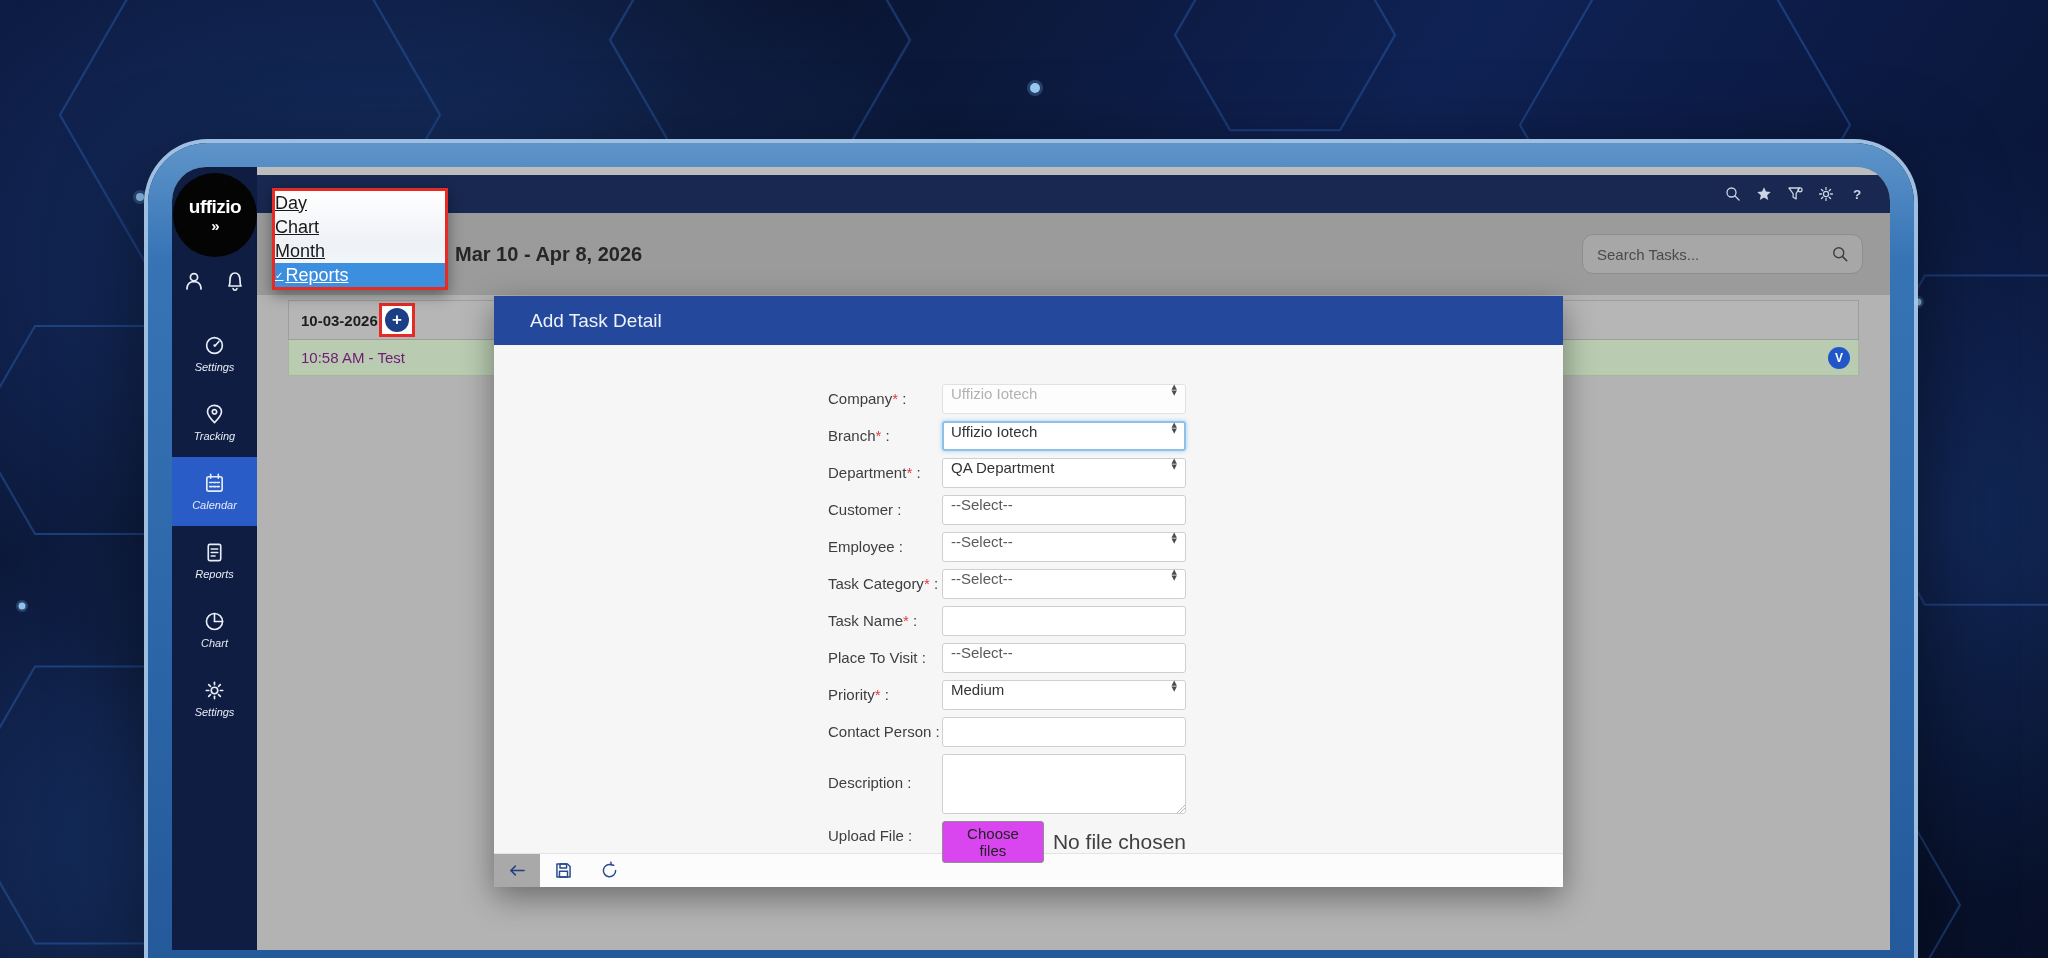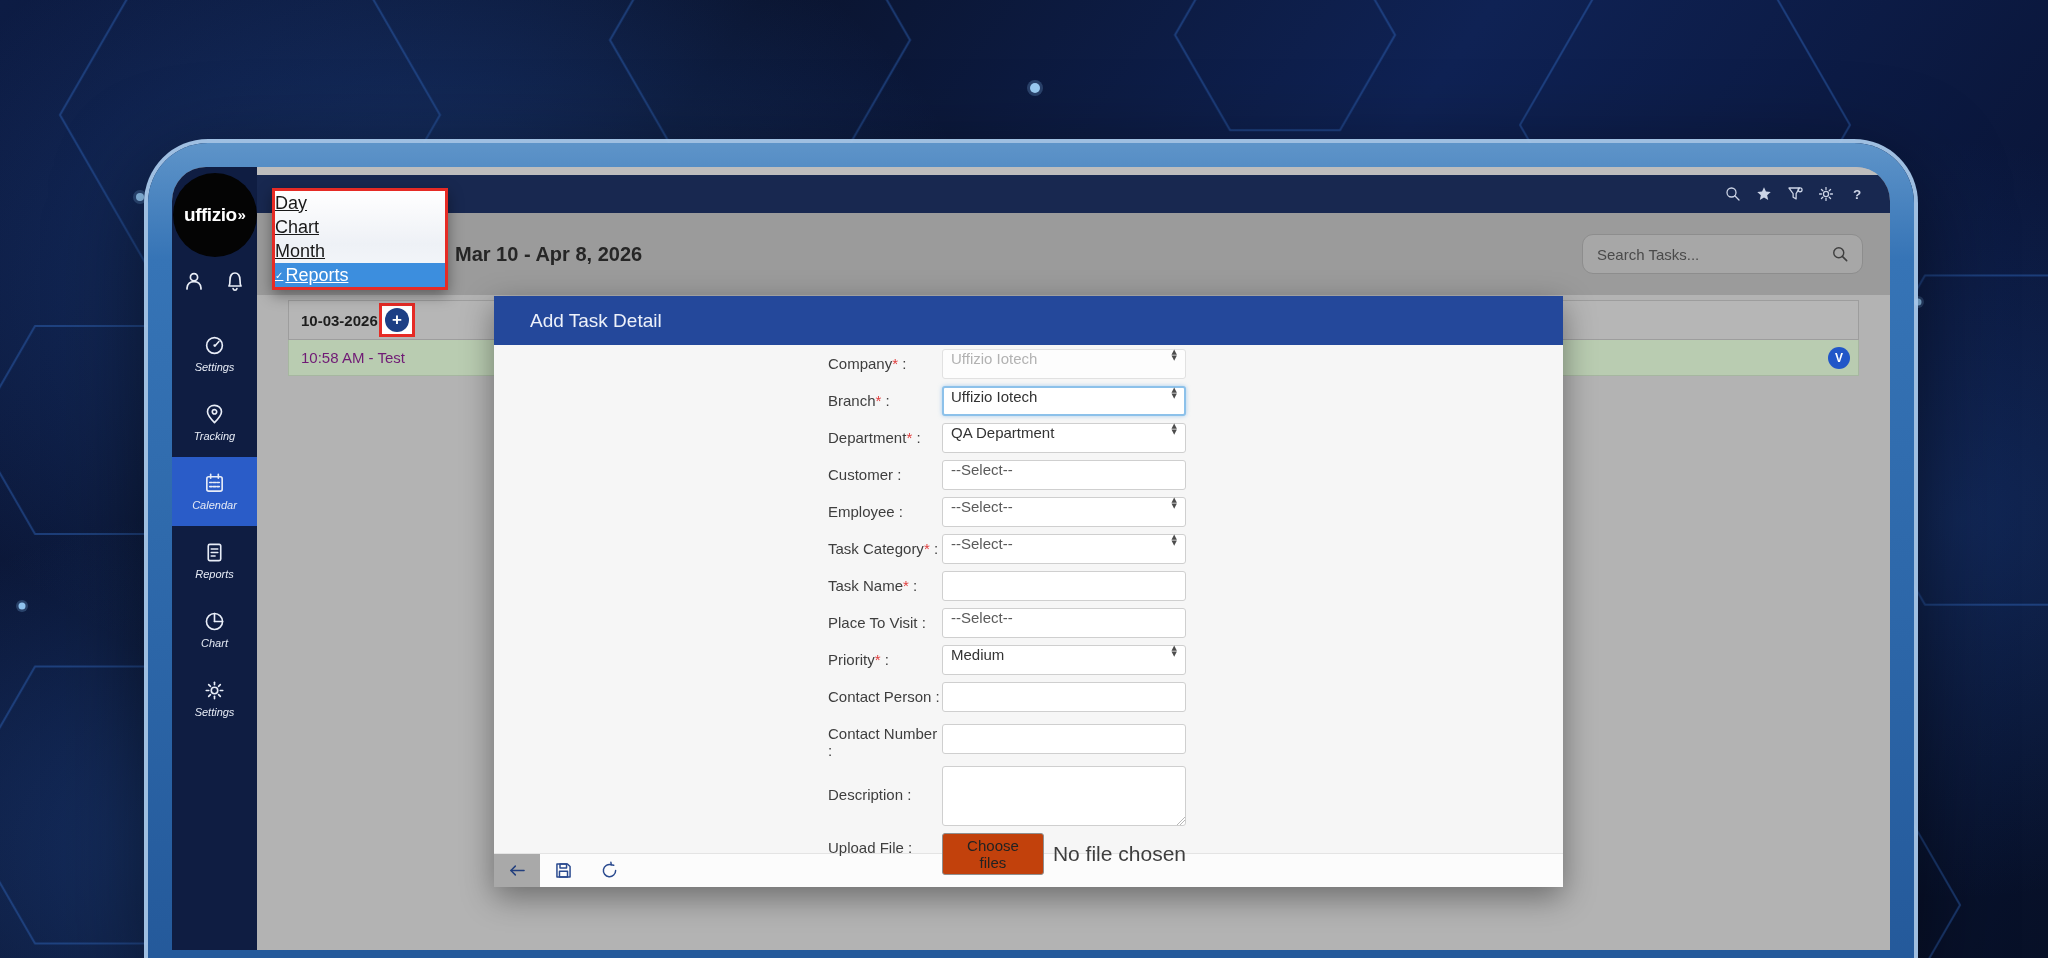--- a/index.html
+++ b/index.html
@@ -13,21 +13,21 @@
   .device{position:absolute;left:148px;top:143px;width:1766px;height:830px;
     border-radius:60px 60px 0 0;
     background:linear-gradient(180deg,#5e94c9 0%,#3674b6 14%,#2c66a8 60%,#24599a 100%);
     box-shadow:0 0 0 4px rgba(168,200,234,.95),0 24px 90px rgba(0,0,0,.55);}
   .screen{position:absolute;left:24px;top:24px;width:1718px;height:783px;
     border-radius:34px 34px 0 0;overflow:hidden;background:#b3b3b3;}
 
   
   .sidebar{position:absolute;left:0;top:0;width:85px;height:100%;background:#0f1d42;}
   .logo{position:absolute;left:1px;top:6px;width:84px;height:84px;border-radius:50%;background:#040404;
-    display:flex;align-items:center;justify-content:center;color:#fff;font-weight:bold;}
+    display:flex;align-items:center;justify-content:center;color:#fff;font-weight:bold;flex-direction:column;}
   .logo-text{font-size:19px;letter-spacing:-.5px;}
   .logo-arrow{font-size:15px;margin-left:1px;position:relative;top:-1px;}
   .side-mini{position:absolute;top:102px;left:0;width:85px;display:flex;justify-content:center;gap:17px;color:#e9edf6;}
   .side-mini .ic{width:24px;height:24px;}
   .nav{position:absolute;top:152px;left:0;width:85px;font-style:italic;}
   .nav-item{height:69px;display:flex;flex-direction:column;align-items:center;justify-content:center;gap:4px;color:#e8edf7;cursor:pointer;}
   .nav-item.active{background:#2a5cc8;}
   .nav-item .ic{width:23px;height:23px;}
   .nav-label{font-size:11px;color:#e6ebf5;}
 
@@ -61,39 +61,39 @@
 
   
   .dropdown{position:absolute;left:100px;top:21px;width:176px;z-index:50;border:3px solid #e62b25;
     background:linear-gradient(180deg,#ffffff 0%,#eef1f6 55%,#f7f9fc 100%);box-shadow:0 5px 14px rgba(0,0,0,.4);}
   .dd-item{height:24px;display:flex;align-items:center;padding-left:0;font-size:18px;color:#191919;cursor:pointer;text-decoration:underline;}
   .dd-item.selected{background:#3c8ede;color:#fff;}
   .dd-check{font-size:10px;margin-right:2px;}
 
   
   .modal{position:absolute;left:322px;top:129px;width:1069px;height:591px;z-index:40;background:#f6f6f6;
-    box-shadow:0 10px 30px rgba(0,0,0,.4);display:flex;flex-direction:column;}
+    box-shadow:0 10px 30px rgba(0,0,0,.4);display:flex;flex-direction:column;gap:35px;}
   .modal-header{height:49px;flex:0 0 49px;background:#24489b;color:#edf1fa;font-size:19px;display:flex;align-items:center;padding-left:36px;}
   .modal-body{flex:1;position:relative;}
   .form{position:absolute;left:334px;top:4px;}
   .frow{display:flex;margin-bottom:7px;}
   .flabel{width:114px;font-size:15px;color:#3e3e3e;padding-top:6px;flex:0 0 114px;}
   .frow.ta-row .flabel{padding-top:20px;}
   .req{color:#e03c3c;}
   .fctrl{width:244px;display:flex;align-items:center;}
   .sel{width:244px;height:30px;background:#fff;border:1px solid #cfcfcf;border-radius:3px;display:flex;align-items:flex-start;
     justify-content:space-between;padding:0 8px;font-size:15px;color:#333;cursor:pointer;}
   .sel .ph{color:#5a5a5a;}
   .sel.disabled{color:#b2b2b2;border-color:#e1e1e1;background:#fdfdfd;cursor:default;}
   .sel.focused{border:2px solid #8cc1ea;box-shadow:0 0 4px rgba(100,170,230,.55);padding:0 7px;}
   .spin{display:flex;flex-direction:column;line-height:5.5px;font-size:7px;color:#4c4c4c;font-family:"DejaVu Sans",sans-serif;}
   .txt{width:244px;height:30px;border:1px solid #cfcfcf;border-radius:3px;background:#fff;font-family:inherit;font-size:15px;padding:0 8px;outline:none;}
   .ta{height:60px;resize:none;padding:6px 8px;
     background:#fff linear-gradient(135deg,transparent 0 62%,#b9b9b9 62% 67%,transparent 67% 76%,#b9b9b9 76% 81%,transparent 81%) no-repeat right bottom/11px 11px;}
-  .filebtn{border:1px solid #8f8f8f;background:#c2410c;border-radius:3px;font-family:inherit;font-size:15px;color:#222;padding:3px 23px;cursor:pointer;}
+  .filebtn{border:1px solid #8f8f8f;background:#d946ef;border-radius:3px;font-family:inherit;font-size:15px;color:#222;padding:3px 23px;cursor:pointer;}
   .filestatus{font-size:21px;color:#3f3f3f;margin-left:9px;white-space:nowrap;}
   .modal-footer{height:34px;flex:0 0 34px;background:#fcfcfc;border-top:1px solid #e4e4e4;display:flex;align-items:stretch;}
   .footbtn{width:46px;display:flex;align-items:center;justify-content:center;color:#2a4a8f;cursor:pointer;}
   .footbtn .ic{width:21px;height:21px;}
   .footbtn.back{background:#a9a9a9;color:#223f7e;}
   .ic{display:block;}
 </style>
 </head>
 <body>
 
@@ -415,26 +415,20 @@
                     </span>
                   </div>
                 </div>
               </div>
               <div class="frow">
                 <div class="flabel">Contact Person :</div>
                 <div class="fctrl">
                   <input class="txt" type="text" value="" style="">
                 </div>
               </div>
-              <div class="frow">
-                <div class="flabel">Contact Number :</div>
-                <div class="fctrl">
-                  <input class="txt" type="text" value="" style="">
-                </div>
-              </div>
               <div class="frow ta-row">
                 <div class="flabel">Description :</div>
                 <div class="fctrl">
                   <textarea class="txt ta" style=""></textarea>
                 </div>
               </div>
               <div class="frow">
                 <div class="flabel">Upload File :</div>
                 <div class="fctrl">
                   <button class="filebtn">Choose files</button>

